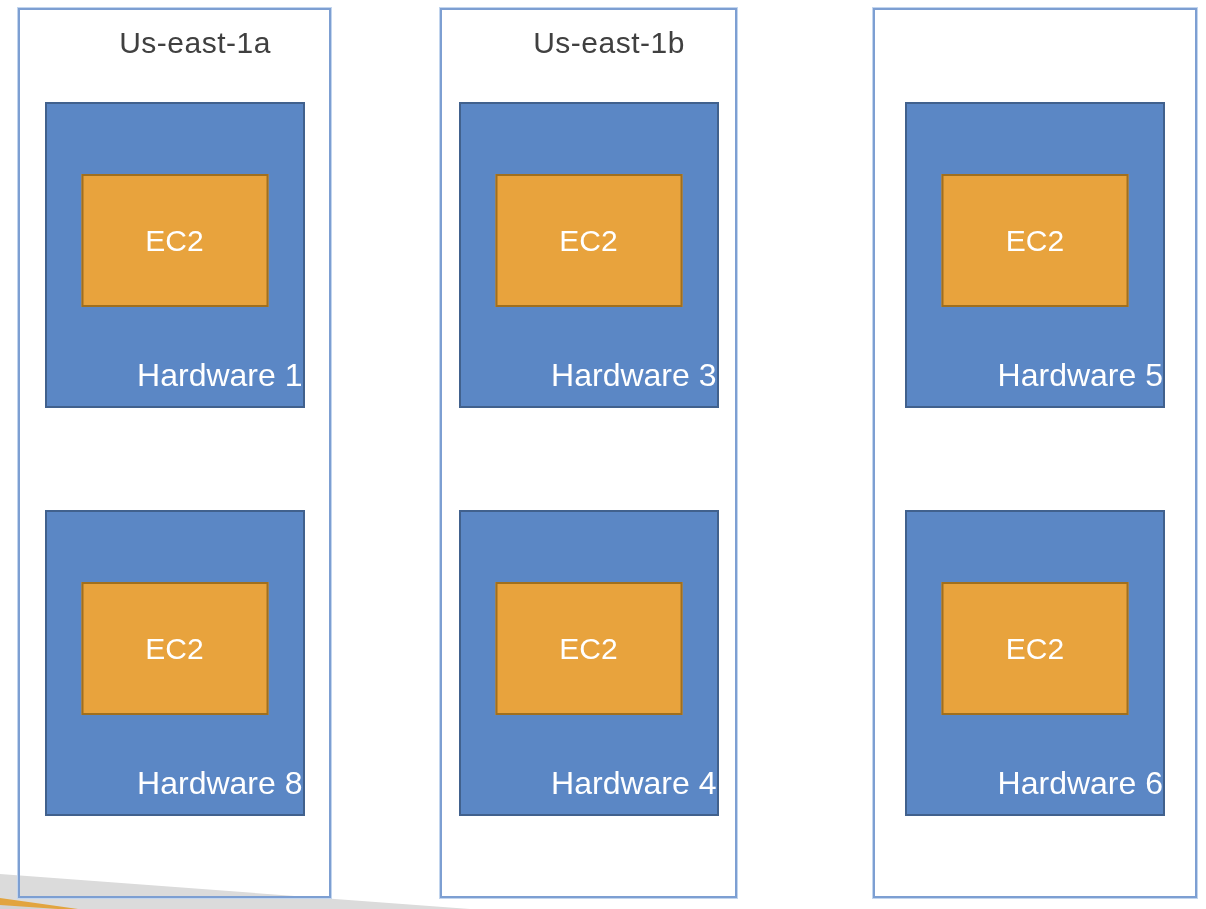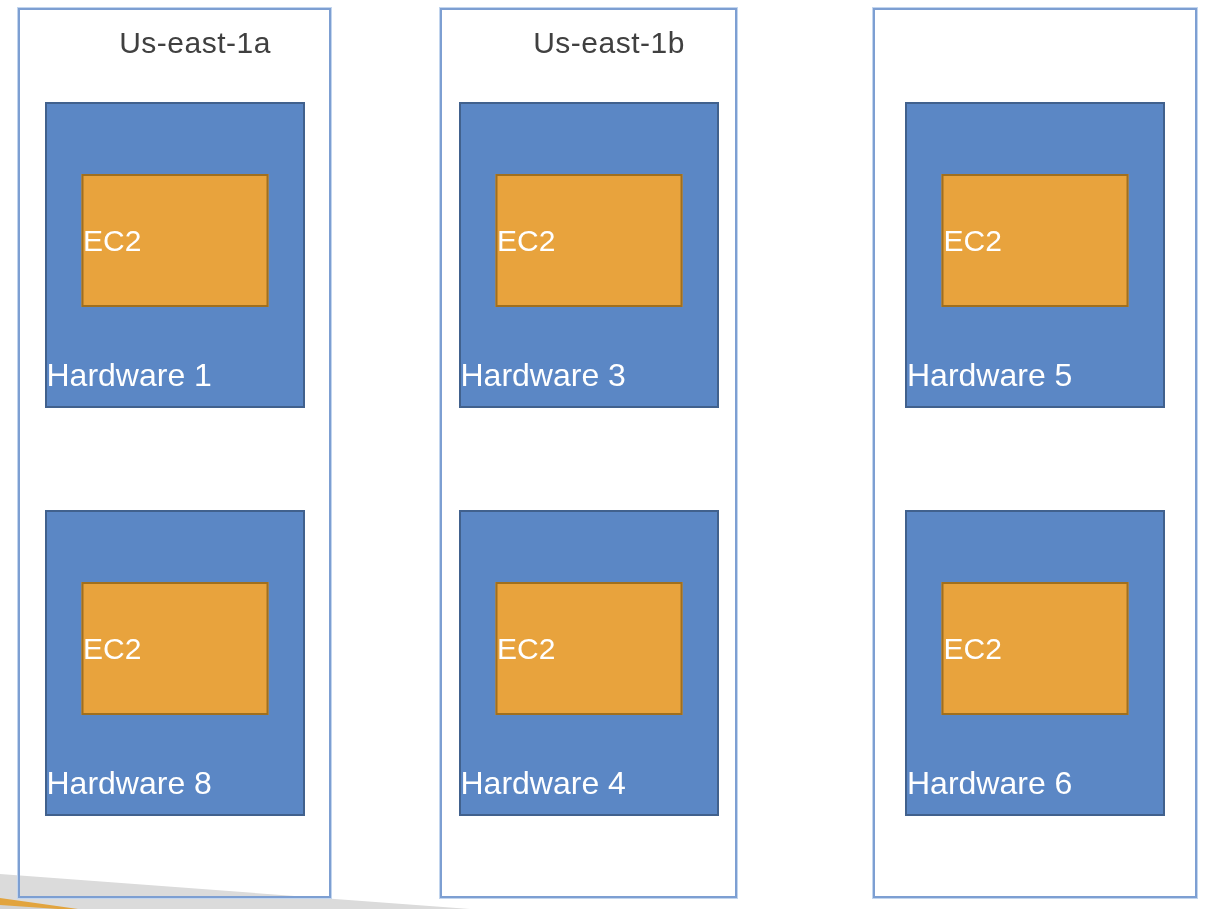--- a/index.html
+++ b/index.html
@@ -76,30 +76,31 @@
     position:absolute;
     top:70px;
     left:50%;
     transform:translateX(-50%);
     width:187px;
     height:133px;
     background:var(--ec2-fill);
     border:2px solid var(--ec2-border);
     display:flex;
     align-items:center;
+    justify-content:center;
   }
   .ec2-label{
     color:var(--box-text);
     font-size:30px;
   }
   .hw-label{
     position:absolute;
     bottom:12px;
     width:100%;
-    text-align:left;
+    text-align:right;
     color:var(--box-text);
     font-size:32px;
   }
 </style>
 </head>
 <body>
 
 <svg class="corner-decor" viewBox="0 0 1206 909" xmlns="http://www.w3.org/2000/svg" aria-hidden="true">
   <polygon class="wedge-main" points="0,874 470,909 0,909"></polygon>
   <polygon class="wedge-accent" points="0,898 78,909 0,909"></polygon>

